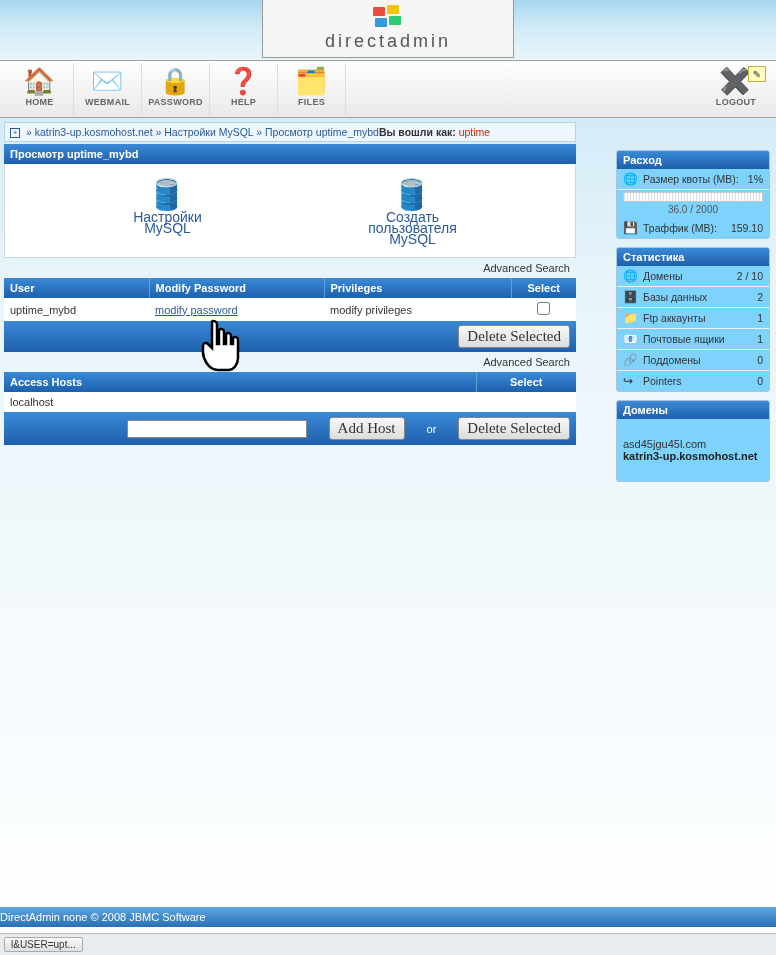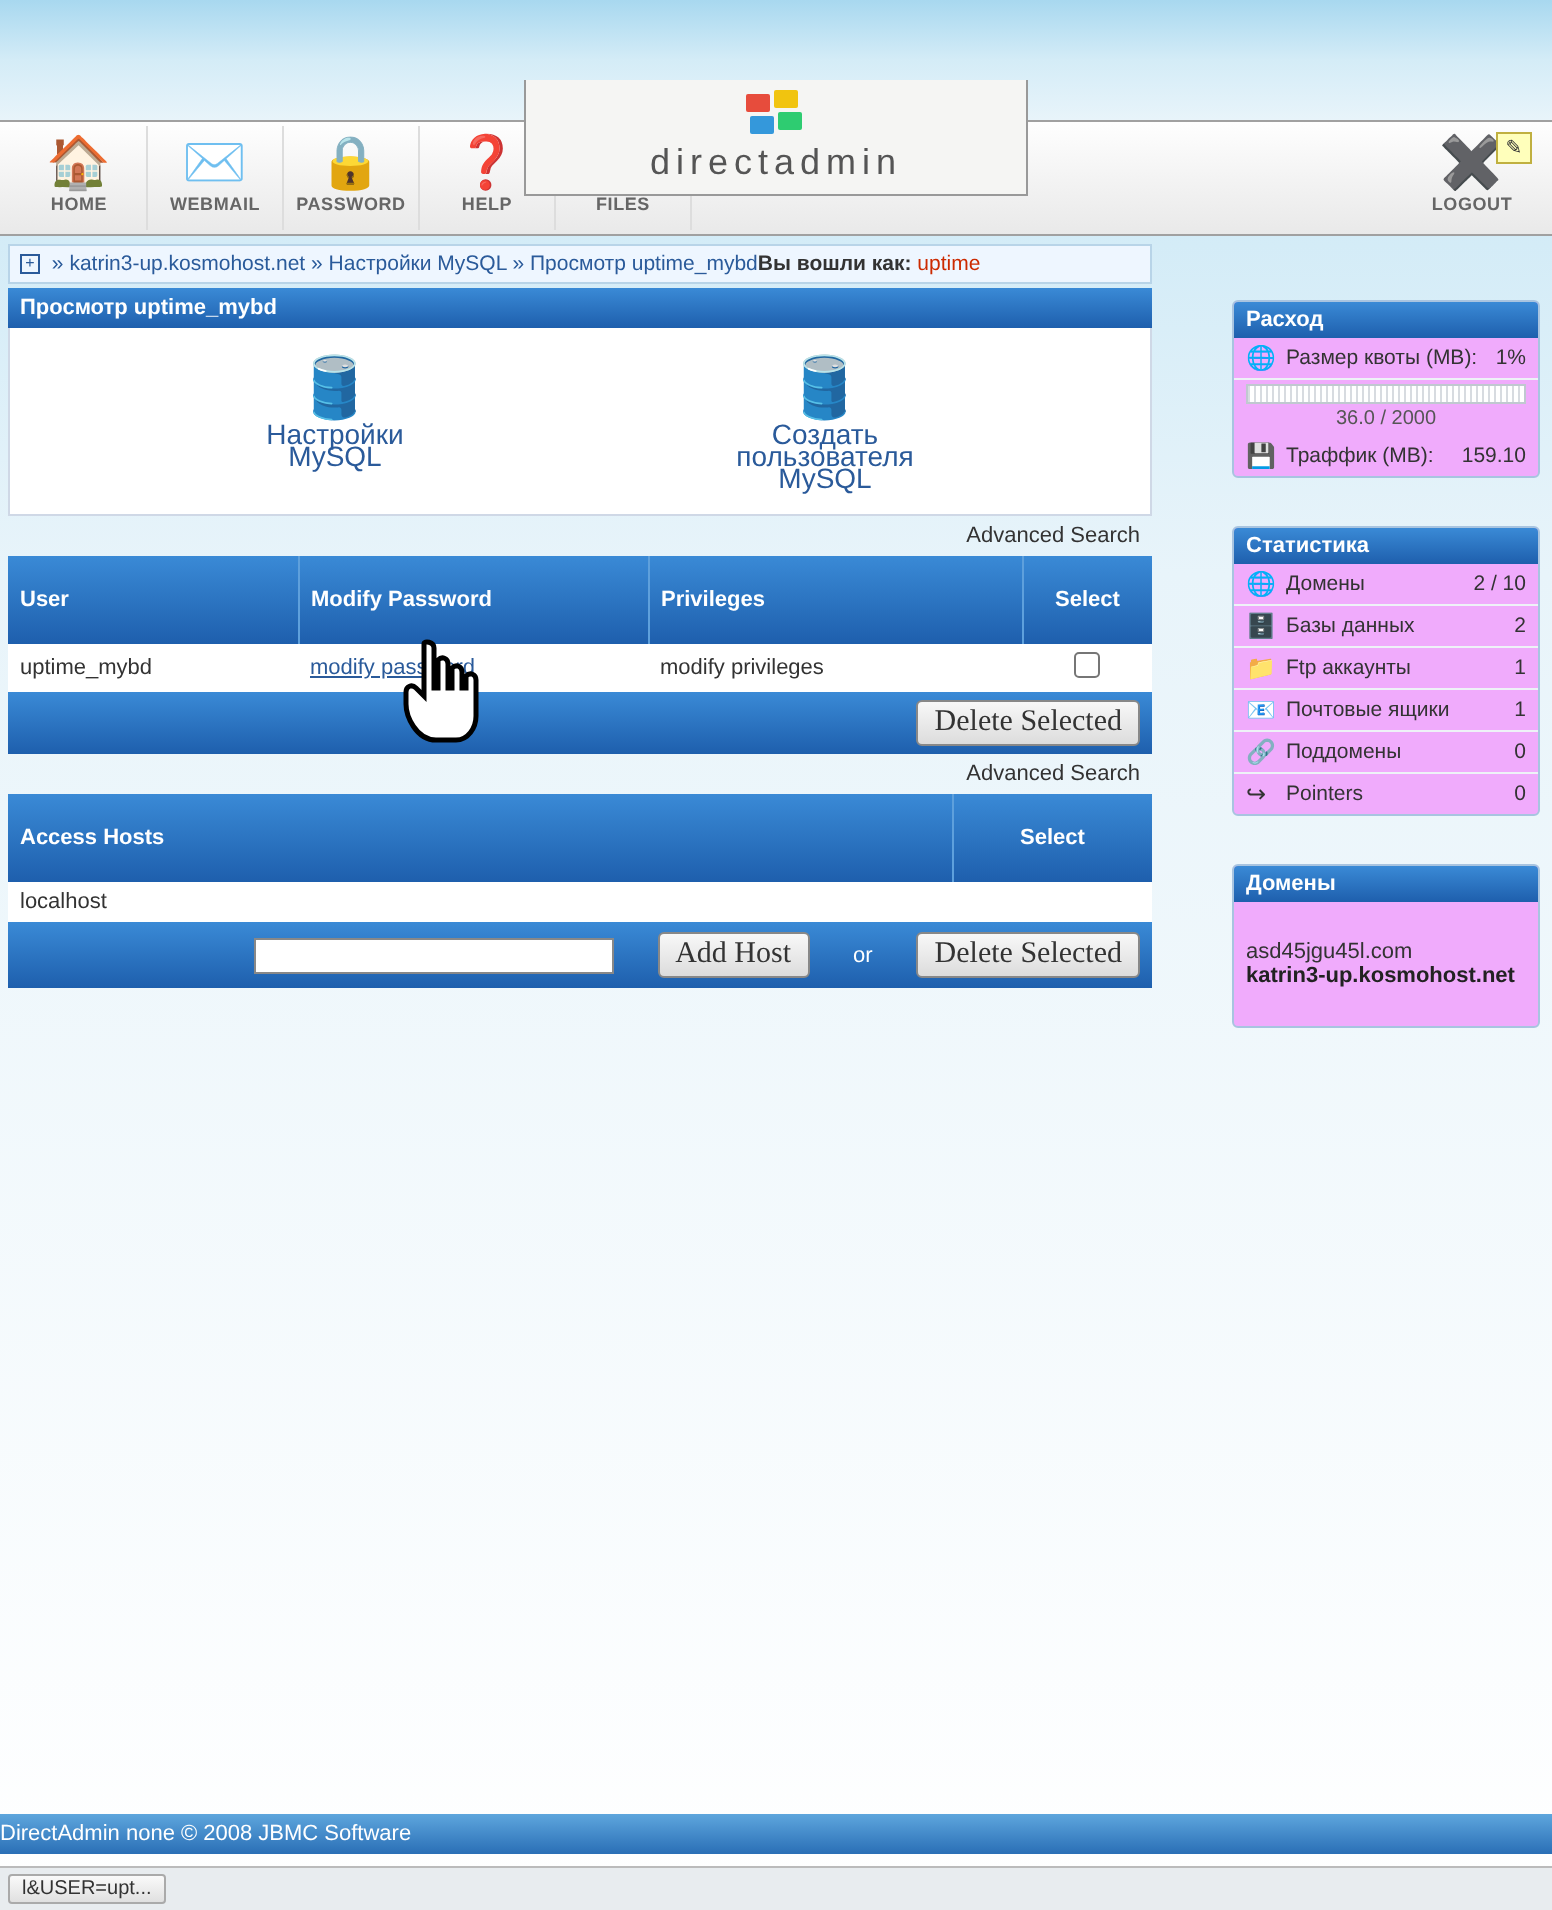--- a/index.html
+++ b/index.html
@@ -25,21 +25,20 @@
     width: 252px;
     height: 58px;
     background: #f5f5f3;
     border-left: 1px solid #999;
     border-right: 1px solid #999;
     border-bottom: 1px solid #999;
     display: flex;
     flex-direction: column;
     align-items: center;
     justify-content: center;
-    margin-top: 40px;
   }
   .logo-icon { font-size: 0; margin-bottom: 2px;}
   .logo-text {
     font-family: "Arial Narrow", Arial, sans-serif;
     font-size: 18px;
     letter-spacing: 3px;
     color: #555;
     font-weight: 500;
   }
   
@@ -125,21 +124,21 @@
   .iconrow .db-ico { font-size:30px; color:#68a7e0; height:36px; display:flex;align-items:center;justify-content:center;}
   .iconrow .ic-lbl { color:#2a5a9a; font-size:14px; line-height:11px;}
   .advsearch{
     text-align:right;padding:4px 6px;color:#333;font-size:11px;
   }
   
   table { border-collapse: collapse; width: 100%; }
   .tblhead td, .tblhead th {
     background: linear-gradient(to bottom,#3a8ad6,#1e5fad);
     color: #fff; font-weight: bold; font-size: 11px;
-    padding: 16px 6px; text-align:left;
+    padding: 4px 6px; text-align:left;
     border-right:1px solid #5ea0dc;
   }
   .tblhead th:last-child{border-right:none}
   .tblrow td { padding: 4px 6px; font-size: 11px; color:#333; background:#fff;}
   .tblrow a { color:#2a5a9a; text-decoration:underline;}
   .actionbar {
     background: linear-gradient(to bottom,#3a8ad6,#1e5fad);
     padding: 4px 6px; text-align:right;
   }
   .actionbar2 {
@@ -151,22 +150,22 @@
     border:1px solid #888; border-radius:3px;
     padding: 2px 8px; font-size:15px; color:#333; cursor:pointer;font-family:Liberation Serif, serif;
   }
   .actionbar2 input[type=text]{
     border:1px solid #888; width:180px; height:18px; font-size:11px; padding:0 3px;
   }
   .or{color:#fff;font-size:11px;}
   
   .panel {
     border:1px solid #a8c4e0;
-    margin-bottom:24px;
-    background:#f0abfc;
+    margin-bottom:8px;
+    background:#7dd3fc;
     border-radius:3px;
     overflow:hidden;
   }
   .panel .phead{
     background: linear-gradient(to bottom,#3a8ad6,#1e5fad);
     color:#fff;font-weight:bold;font-size:11px;
     padding:3px 6px;
   }
   .panel .prow{
     display:flex;align-items:center;padding:3px 6px;font-size:10.5px;color:#333;

